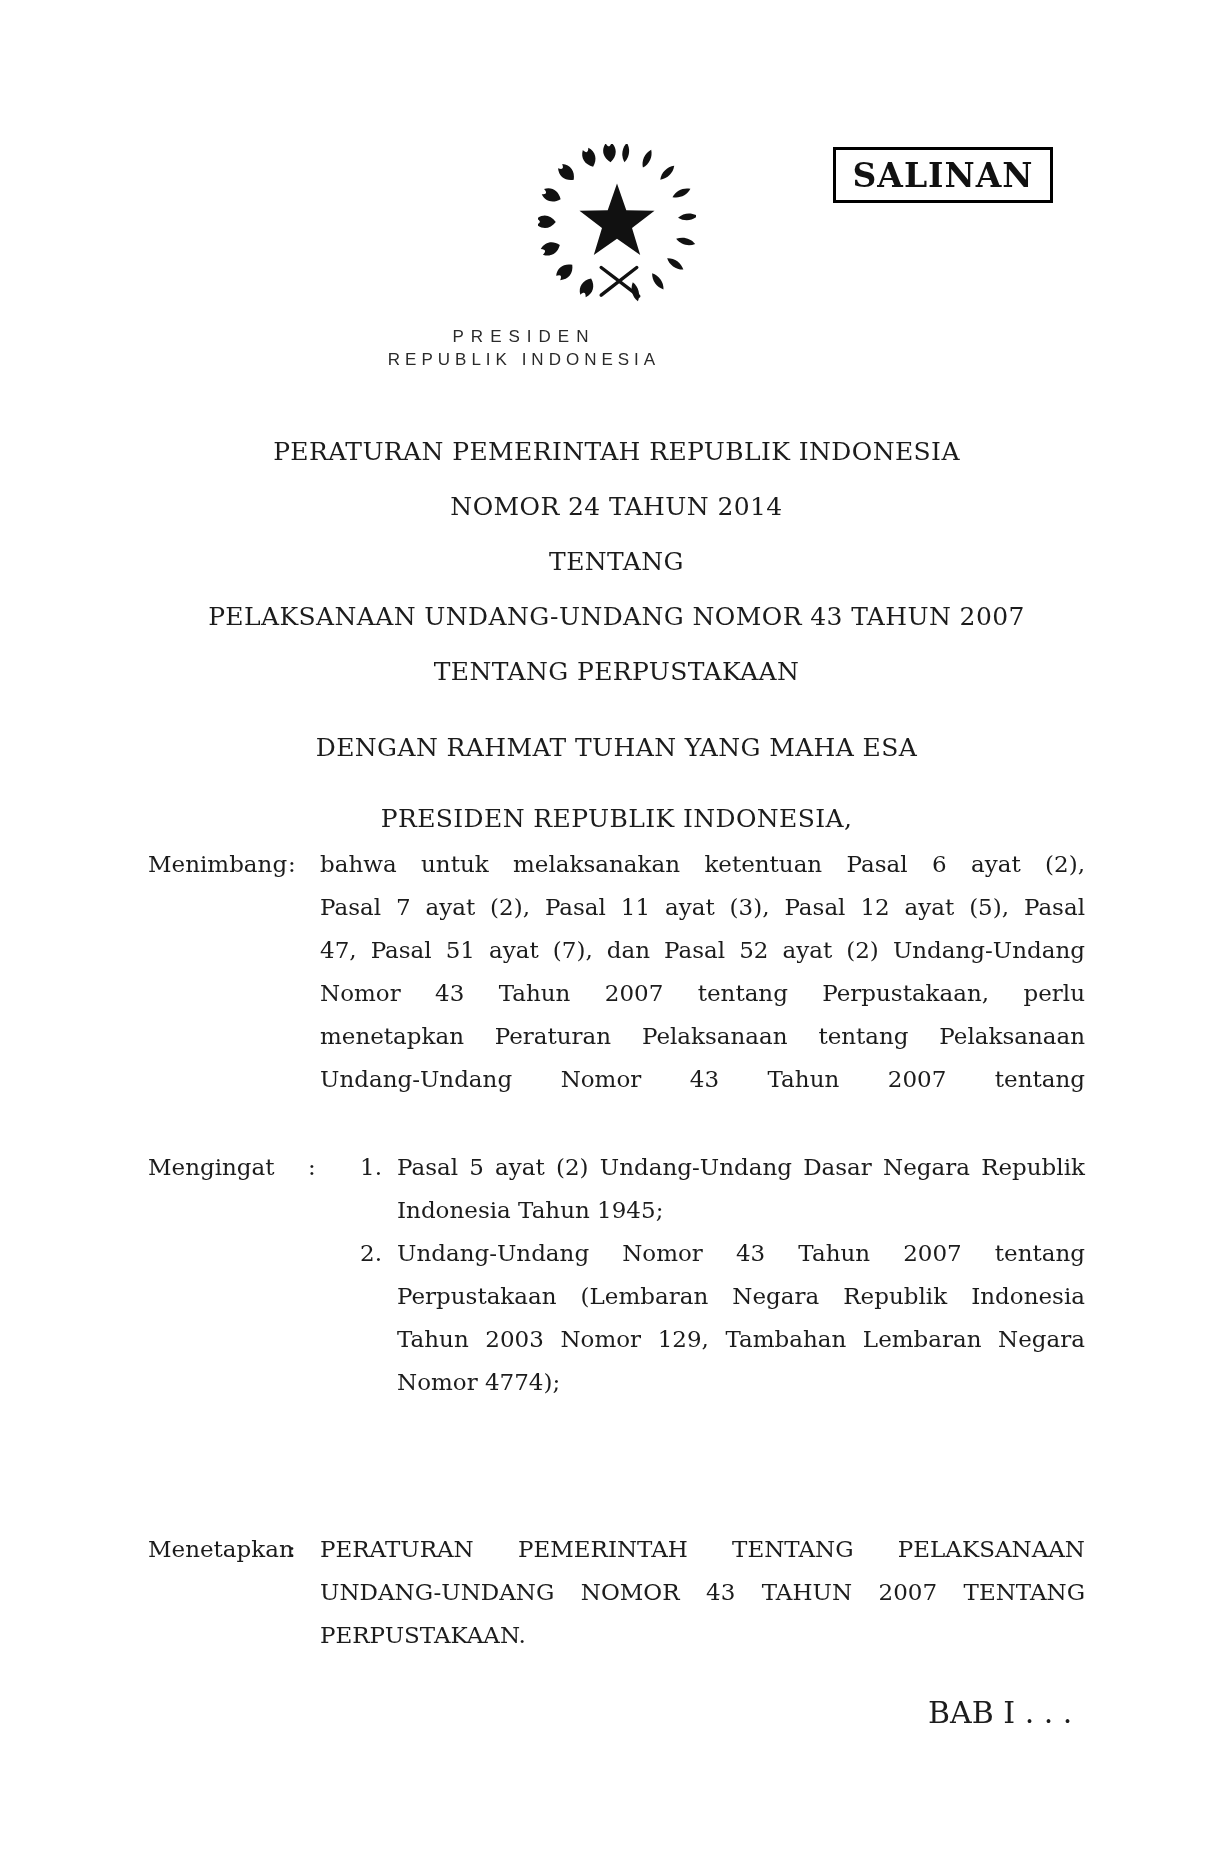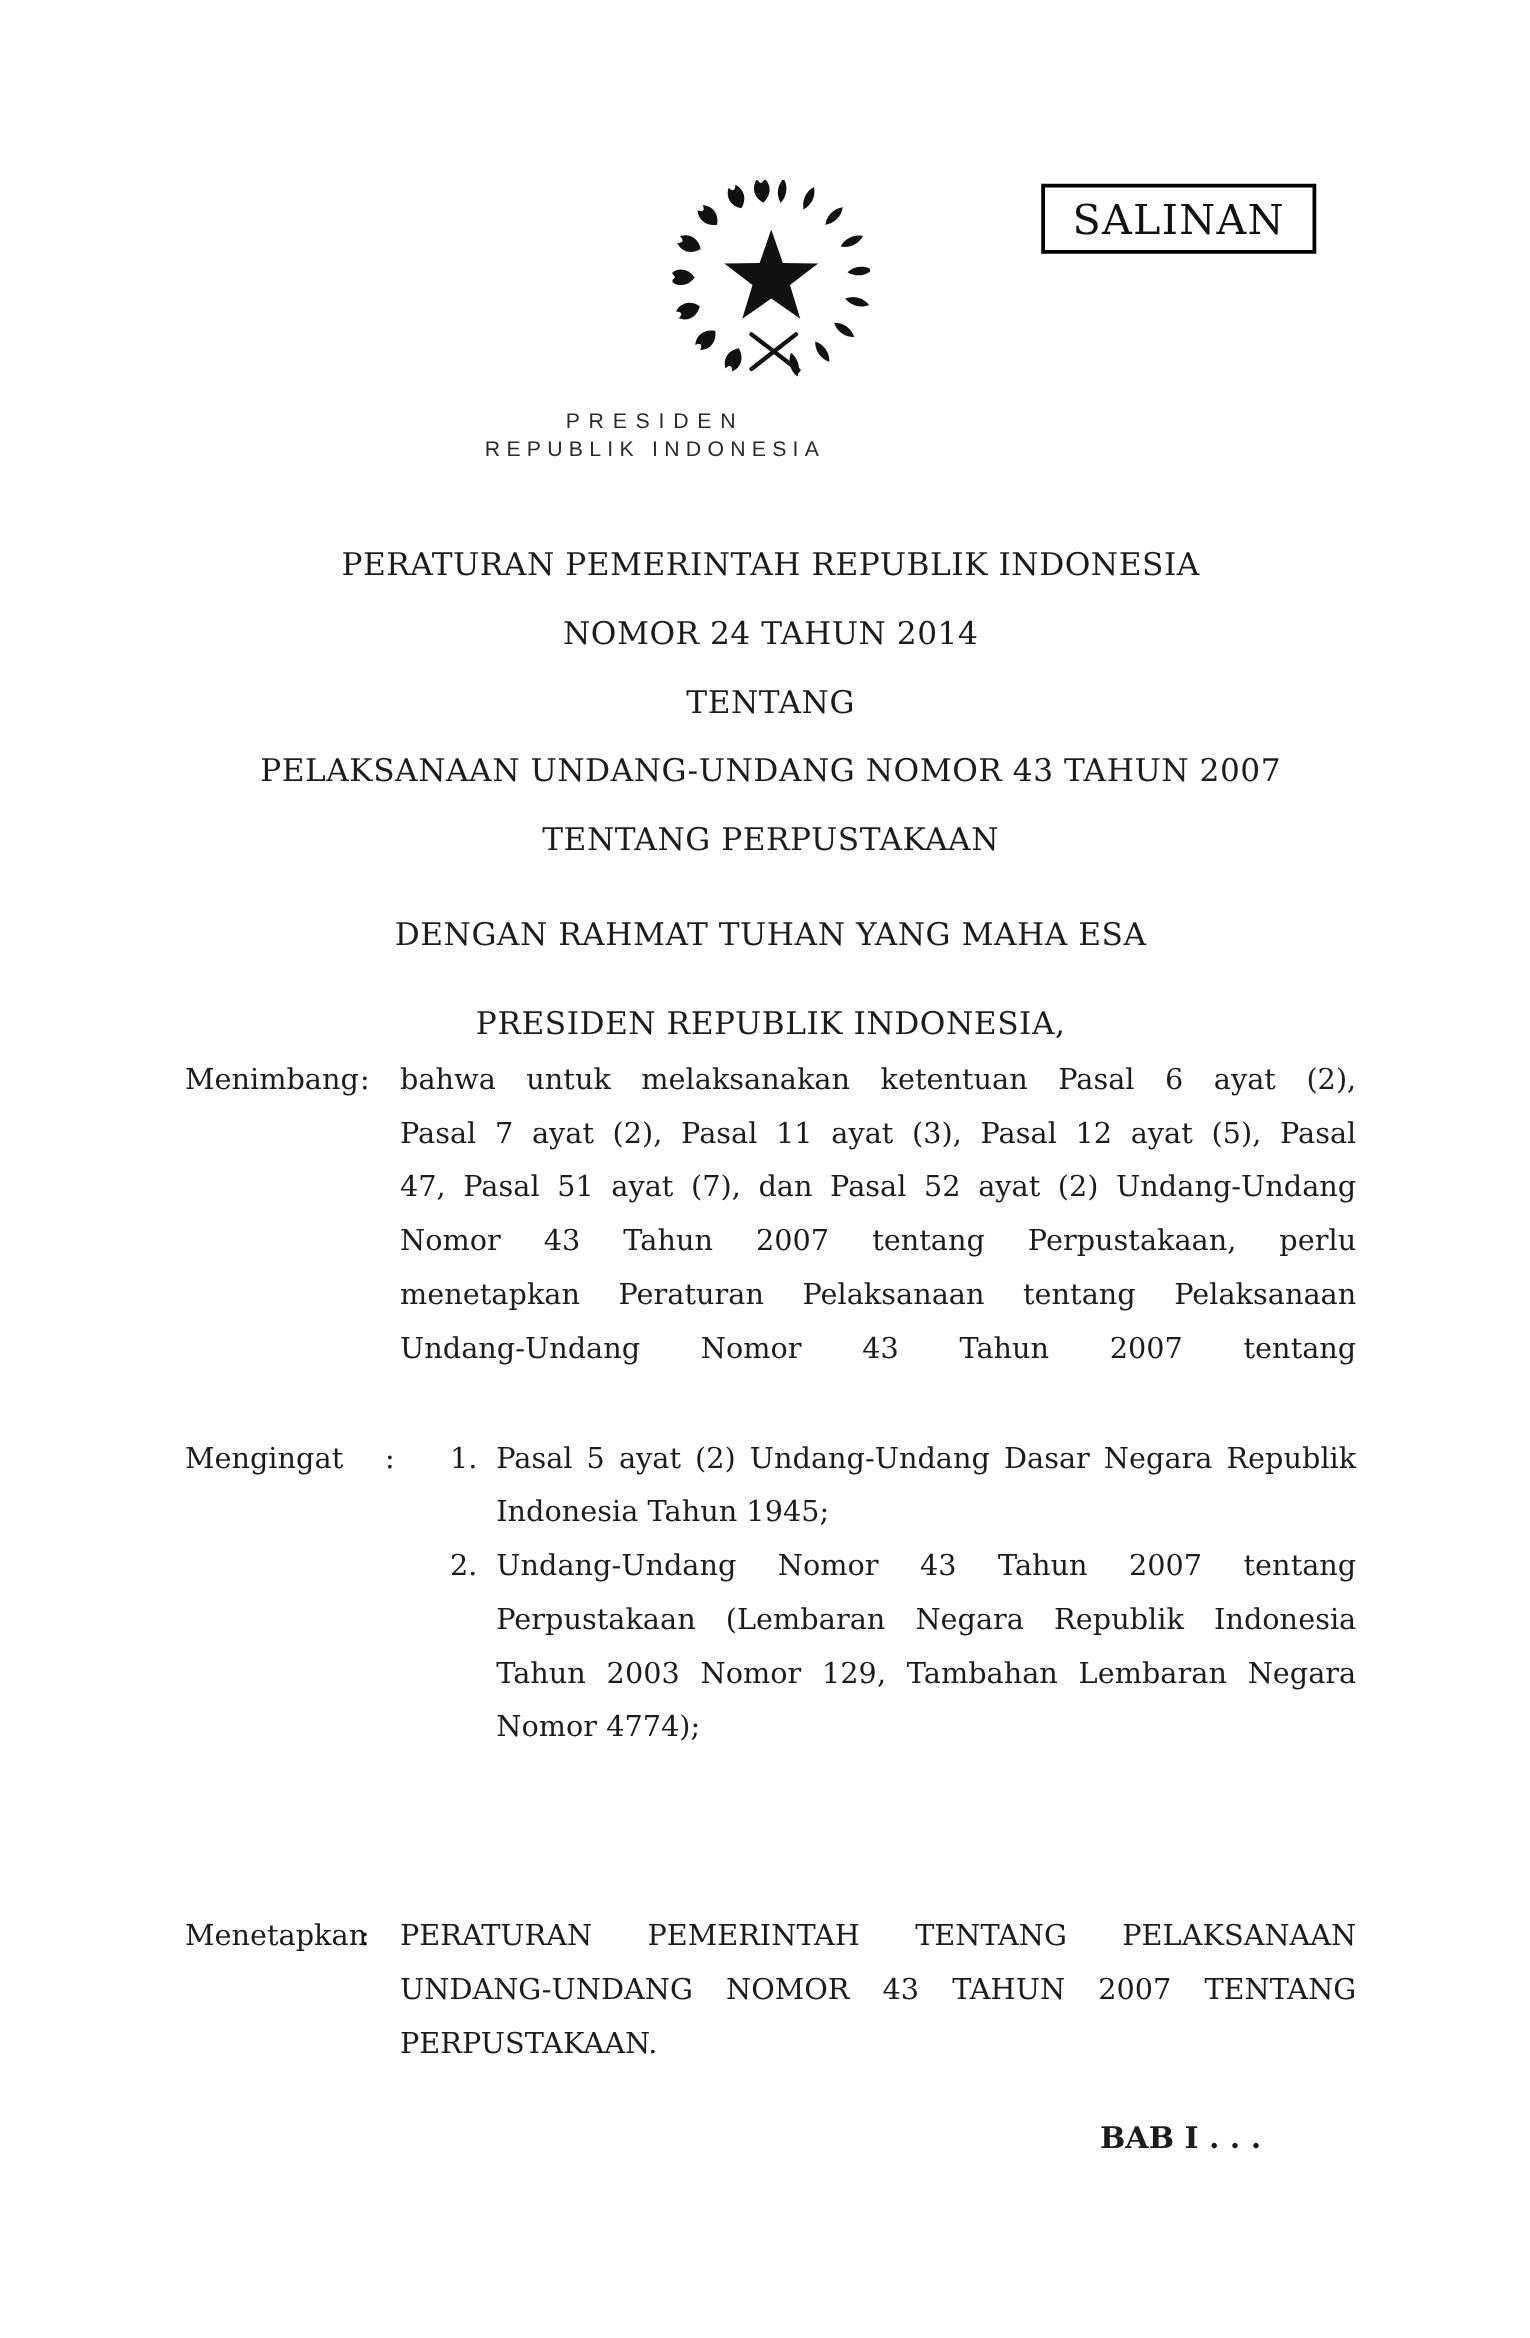--- a/index.html
+++ b/index.html
@@ -5,21 +5,21 @@
   html,body { margin:0; padding:0; background:#e8e8e8; }
   .page {
     position:relative; width:1224px; height:1870px; margin:0 auto;
     background:#ffffff; overflow:hidden;
     font-family:"DejaVu Serif","Liberation Serif",serif; color:#1c1c1c;
   }
   
   .stamp-box {
     position:absolute; left:833px; top:147px; width:214px; height:50px;
     border:3px solid #000; display:flex; align-items:center; justify-content:center;
-    font-size:33px; font-weight:normal; letter-spacing:1px; color:#111;
+    font-size:33px; font-weight:bold; letter-spacing:1px; color:#111;
   }
   
   .emblem { position:absolute; left:538px; top:144px; width:158px; height:168px; }
   
   .letterhead { position:absolute; left:0; width:1048px; text-align:center;
     font-family:"Liberation Sans","DejaVu Sans",sans-serif; color:#2a2a2a; }
   .lh1 { top:327px; font-size:17px; letter-spacing:7px; }
   .lh2 { top:350px; font-size:17px; letter-spacing:5px; }
   
   .center-block { position:absolute; left:148px; width:937px; text-align:center; }
@@ -35,21 +35,21 @@
   .row-enacting   { top:1528px; }
   .label-col { width:140px; flex:none; line-height:43px; }
   .colon-col { width:32px; flex:none; line-height:43px; }
   .body-col  { flex:1; min-width:0; }
   .tline { line-height:43px; min-height:43px; }
   .just  { text-align:justify; text-align-last:justify; }
   .list-item { display:flex; }
   .num-col  { width:37px; flex:none; line-height:43px; }
   .item-body { flex:1; min-width:0; }
   
-  .catchword { position:absolute; left:880px; top:1695px; font-size:24px; white-space:nowrap;font-weight:bold; }
+  .catchword { position:absolute; left:928px; top:1695px; font-size:30px; white-space:nowrap; }
 </style>
 </head>
 <body>
 
 <div class="page">
 
   <svg class="emblem" viewBox="0 0 160 170" xmlns="http://www.w3.org/2000/svg">
     <defs>
       <path id="cotton-leaf" d="M0 0 C7 -5 8.5 -13 3 -19.5 C1 -15 -1 -15 -3 -19.5 C-8.5 -13 -7 -5 0 0 Z" fill="#111"></path>
       <path id="rice-leaf" d="M0 0 C4.5 -6 4.5 -14 0 -20 C-4.5 -14 -4.5 -6 0 0 Z" fill="#111"></path>

